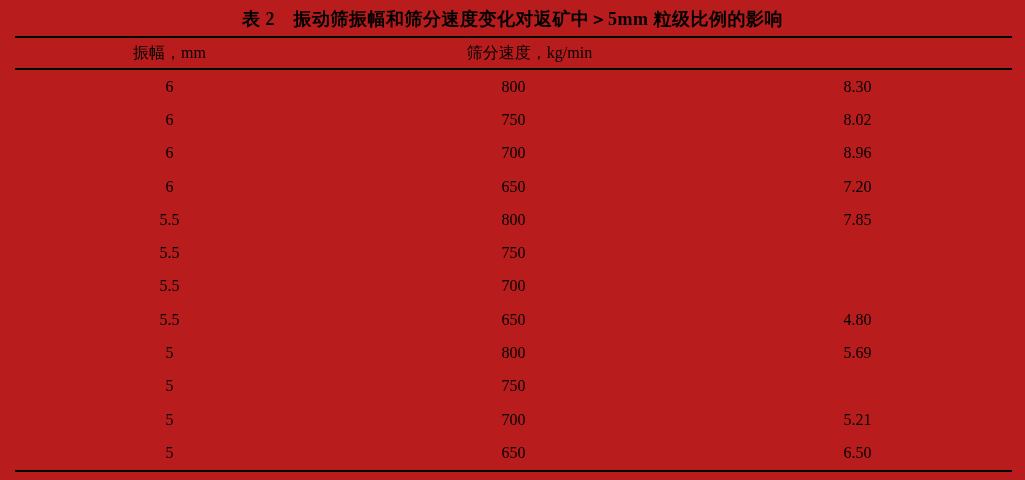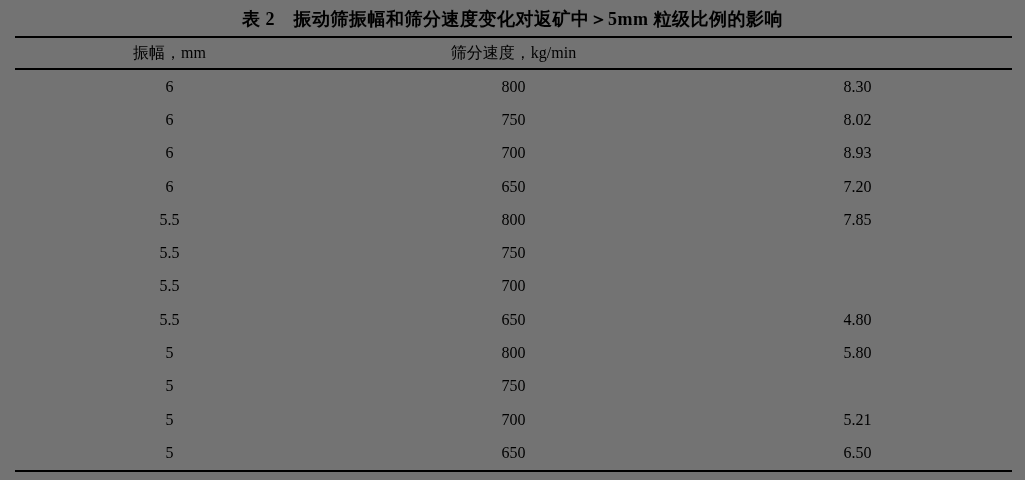--- a/index.html
+++ b/index.html
@@ -1,21 +1,21 @@
 <!DOCTYPE html>
 <html><head>
 <meta charset="utf-8">
 <style>
   * { margin: 0; padding: 0; box-sizing: border-box; }
   html, body { background: #ffffff; }
   .page {
     position: relative;
     width: 1025px;
     height: 480px;
-    background: #737373;
+    background: #b91c1c;
     color: #000000;
     font-family: "Liberation Serif", "DejaVu Serif", serif;
     overflow: hidden;
   }
   .table-title {
     height: 36px;
     display: flex;
     align-items: center;
     justify-content: center;
     font-size: 18px;
@@ -33,20 +33,21 @@
   .tr {
     display: grid;
     grid-template-columns: 31% 38% 31%;
     align-items: center;
     text-align: center;
     font-size: 16px;
   }
   .tr.header {
     height: 32px;
     border-bottom: 2px solid #000000;
+    gap: 16px;
   }
   .tr.data { height: 33.3px; }
   .td, .th { white-space: pre; }
 </style>
 </head>
 <body>
 
 <div class="page">
 
   <div class="table-title">表 2　振动筛振幅和筛分速度变化对返矿中＞5mm 粒级比例的影响</div>
@@ -64,21 +65,21 @@
       <div class="td">8.30</div>
     </div>
     <div class="tr data">
       <div class="td">6</div>
       <div class="td">750</div>
       <div class="td">8.02</div>
     </div>
     <div class="tr data">
       <div class="td">6</div>
       <div class="td">700</div>
-      <div class="td">8.93</div>
+      <div class="td">8.96</div>
     </div>
     <div class="tr data">
       <div class="td">6</div>
       <div class="td">650</div>
       <div class="td">7.20</div>
     </div>
     <div class="tr data">
       <div class="td">5.5</div>
       <div class="td">800</div>
       <div class="td">7.85</div>
@@ -92,21 +93,21 @@
       <div class="td">700</div>
     </div>
     <div class="tr data">
       <div class="td">5.5</div>
       <div class="td">650</div>
       <div class="td">4.80</div>
     </div>
     <div class="tr data">
       <div class="td">5</div>
       <div class="td">800</div>
-      <div class="td">5.80</div>
+      <div class="td">5.69</div>
     </div>
     <div class="tr data">
       <div class="td">5</div>
       <div class="td">750</div>
     </div>
     <div class="tr data">
       <div class="td">5</div>
       <div class="td">700</div>
       <div class="td">5.21</div>
     </div>

